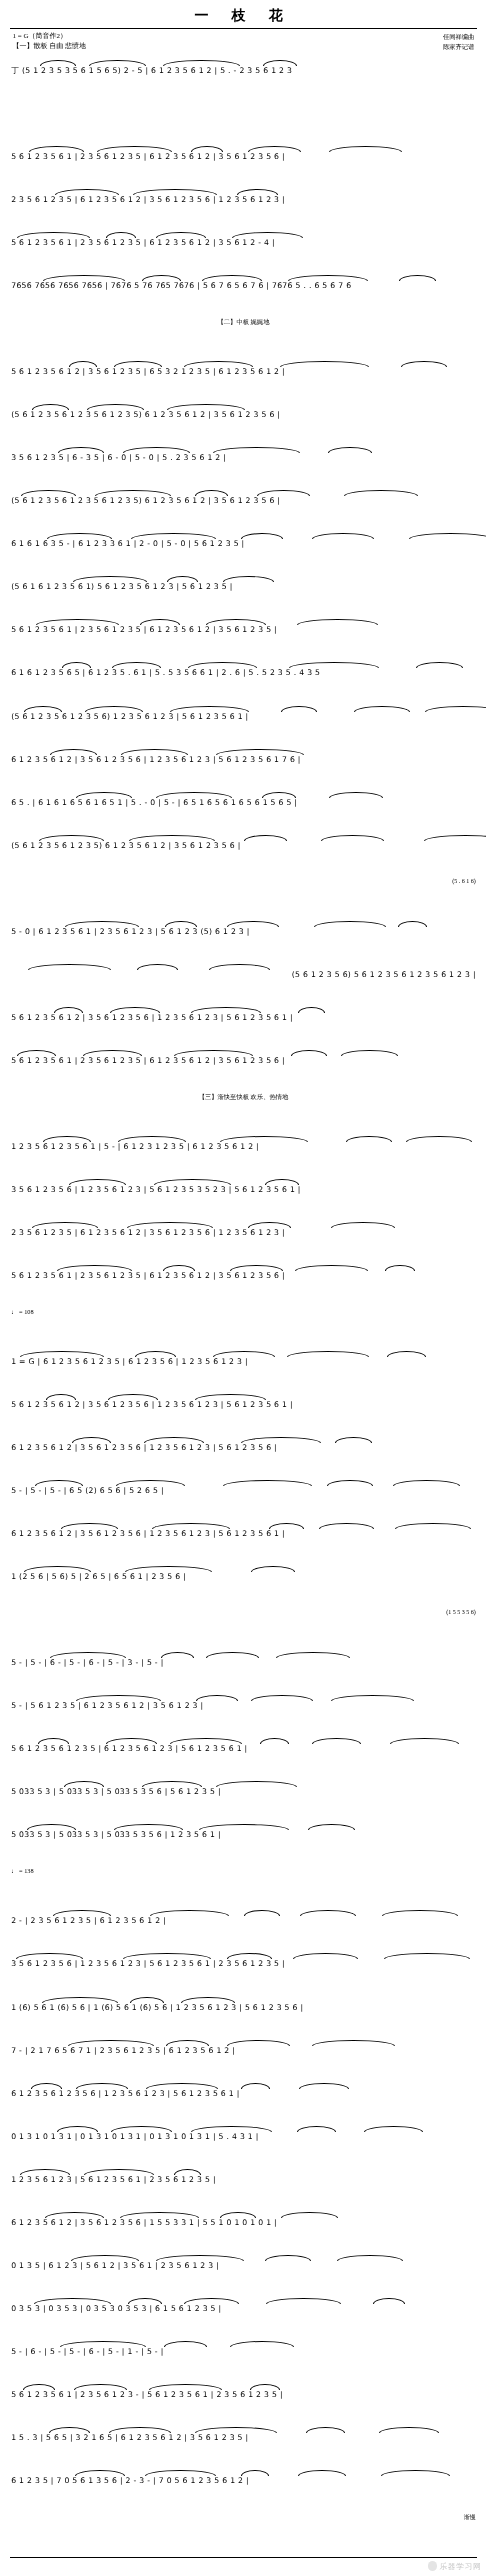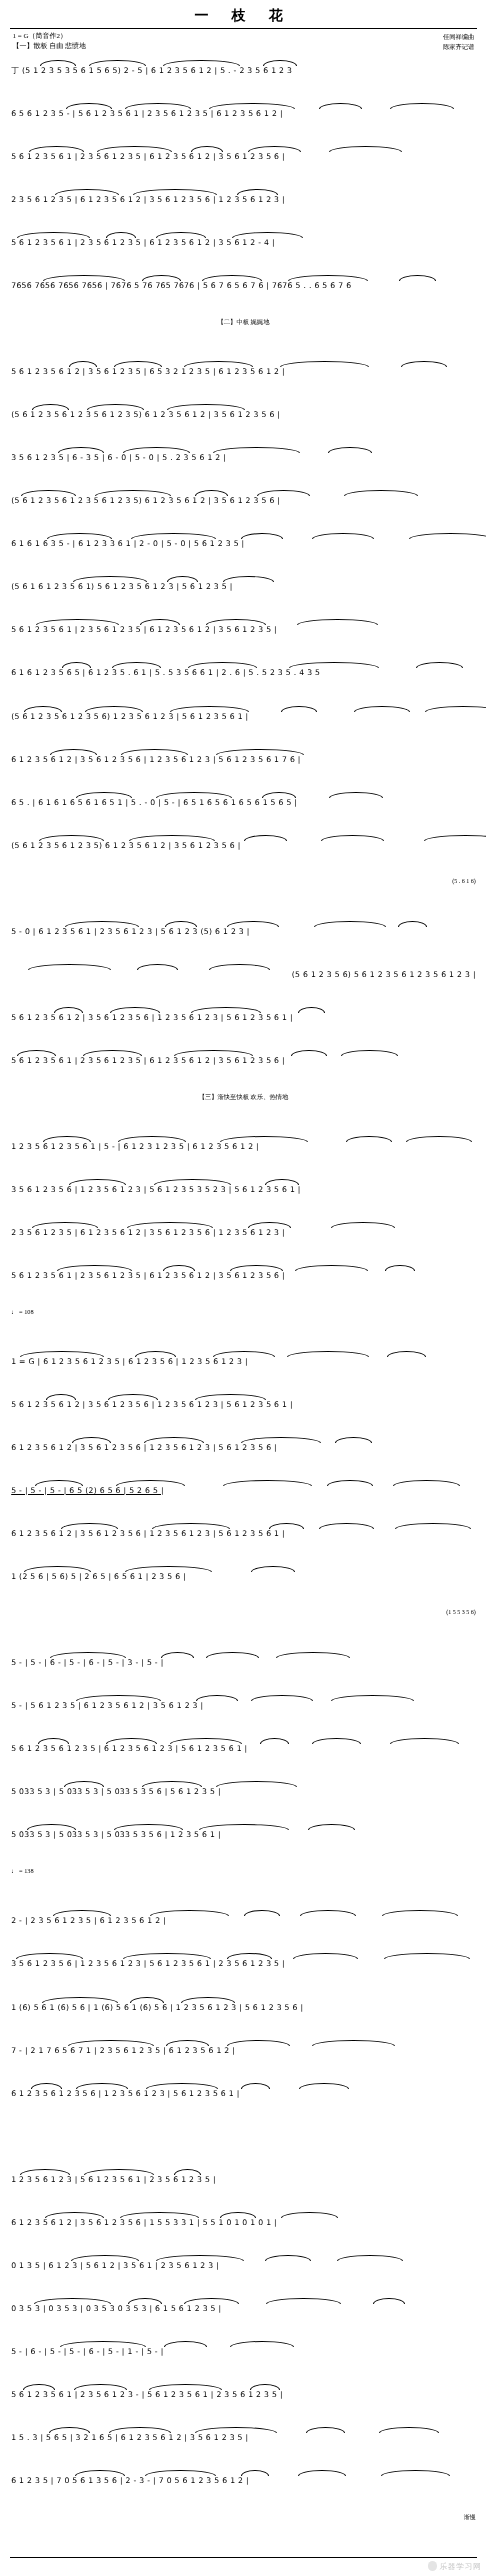--- a/index.html
+++ b/index.html
@@ -168,30 +168,20 @@
   <div class="score" id="score" style="height: 2496px; position: absolute;">
       <div class="sys" style="position: absolute; top: 0px; left: 0px; width: 487px;">
         <div class="slur-row">
           <span class="slur" style="left: 29px; width: 34px;"></span>
           <span class="slur" style="left: 78px; width: 55px;"></span>
           <span class="slur" style="left: 152px; width: 75px;"></span>
           <span class="slur" style="left: 252px; width: 32px;"></span>
         </div>
         <div class="sys-inner">丁 (5  1 2 3   5 3 5 6  1 5  6 5)  2 - 5 | 6 1 2 3 5 6 1 2 | 5 . - 2 3 5 6 1 2 3</div>
       </div>
-      <div class="sys" style="position: absolute; top: 43px; left: 0px; width: 487px;">
-        <div class="slur-row">
-          <span class="slur" style="left: 55px; width: 44px;"></span>
-          <span class="slur" style="left: 114px; width: 64px;"></span>
-          <span class="slur" style="left: 198px; width: 84px;"></span>
-          <span class="slur" style="left: 308px; width: 41px;"></span>
-          <span class="slur" style="left: 379px; width: 62px;"></span>
-        </div>
-        <div class="sys-inner">6 5 6 1 2 3 5 - | 5 6 1 2 3 5 6 1 | 2 3 5 6 1 2 3 5 | 6 1 2 3 5 6 1 2 |</div>
-      </div>
       <div class="sys" style="position: absolute; top: 86px; left: 0px; width: 487px;">
         <div class="slur-row">
           <span class="slur" style="left: 17.6px; width: 53px;"></span>
           <span class="slur" style="left: 86px; width: 73px;"></span>
           <span class="slur" style="left: 180px; width: 30px;"></span>
           <span class="slur" style="left: 237px; width: 51px;"></span>
           <span class="slur" style="left: 318px; width: 71px;"></span>
         </div>
         <div class="sys-inner">5 6 1 2 3 5 6 1 | 2 3 5 6 1 2 3 5 | 6 1 2 3 5 6 1 2 | 3 5 6 1 2 3 5 6 |</div>
       </div>
@@ -432,21 +422,21 @@
       </div>
       <div class="sys" style="position: absolute; top: 1377px; left: 0px; width: 487px;">
         <div class="slur-row">
           <span class="slur" style="left: 61px; width: 37px;"></span>
           <span class="slur" style="left: 133px; width: 58px;"></span>
           <span class="slur" style="left: 230px; width: 78px;"></span>
           <span class="slur" style="left: 324px; width: 35px;"></span>
         </div>
         <div class="sys-inner">6 1 2 3 5 6 1 2 | 3 5 6 1 2 3 5 6 | 1 2 3 5 6 1 2 3 | 5 6 1 2 3 5 6 |</div>
       </div>
-      <div class="sys" style="position: absolute; top: 1420px; left: 0px; width: 487px; text-decoration: underline;">
+      <div class="sys" style="position: absolute; top: 1420px; left: 0px; width: 487px;">
         <div class="slur-row">
           <span class="slur" style="left: 24px; width: 46px;"></span>
           <span class="slur" style="left: 105px; width: 67px;"></span>
           <span class="slur" style="left: 212px; width: 87px;"></span>
           <span class="slur" style="left: 316px; width: 44px;"></span>
           <span class="slur" style="left: 382px; width: 65px;"></span>
         </div>
         <div class="sys-inner">5 - | 5 - | 5 - | 6 5 (2) 6 5 6 | 5 2 6 5 |</div>
       </div>
       <div class="sys" style="position: absolute; top: 1463px; left: 0px; width: 487px;">
@@ -555,20 +545,30 @@
       <div class="sys" style="position: absolute; top: 2023px; left: 0px; width: 487px;">
         <div class="slur-row">
           <span class="slur" style="left: 19.7px; width: 29.5px;"></span>
           <span class="slur" style="left: 65px; width: 50px;"></span>
           <span class="slur" style="left: 135px; width: 70px;"></span>
           <span class="slur" style="left: 230px; width: 27px;"></span>
           <span class="slur" style="left: 288px; width: 48px;"></span>
         </div>
         <div class="sys-inner">6 1 2 3 5 6 1 2 3 5 6 | 1 2 3 5 6 1 2 3 | 5 6 1 2 3 5 6 1 |</div>
       </div>
+      <div class="sys" style="position: absolute; top: 2066px; left: 0px; width: 487px;">
+        <div class="slur-row">
+          <span class="slur" style="left: 46px; width: 39px;"></span>
+          <span class="slur" style="left: 100px; width: 59px;"></span>
+          <span class="slur" style="left: 180px; width: 79px;"></span>
+          <span class="slur" style="left: 286px; width: 37px;"></span>
+          <span class="slur" style="left: 353px; width: 57px;"></span>
+        </div>
+        <div class="sys-inner">0 1 3 1 0 1 3 1 | 0 1 3 1 0 1 3 1 | 0 1 3 1 0 1 3 1 | 5 . 4 3 1 |</div>
+      </div>
       <div class="sys" style="position: absolute; top: 2109px; left: 0px; width: 487px;">
         <div class="slur-row">
           <span class="slur" style="left: 8.4px; width: 48px;"></span>
           <span class="slur" style="left: 73px; width: 68px;"></span>
           <span class="slur" style="left: 163px; width: 25px;"></span>
         </div>
         <div class="sys-inner">1 2 3 5 6 1 2 3 | 5 6 1 2 3 5 6 1 | 2 3 5 6 1 2 3 5 |</div>
       </div>
       <div class="sys" style="position: absolute; top: 2152px; left: 0px; width: 487px;">
         <div class="slur-row">

